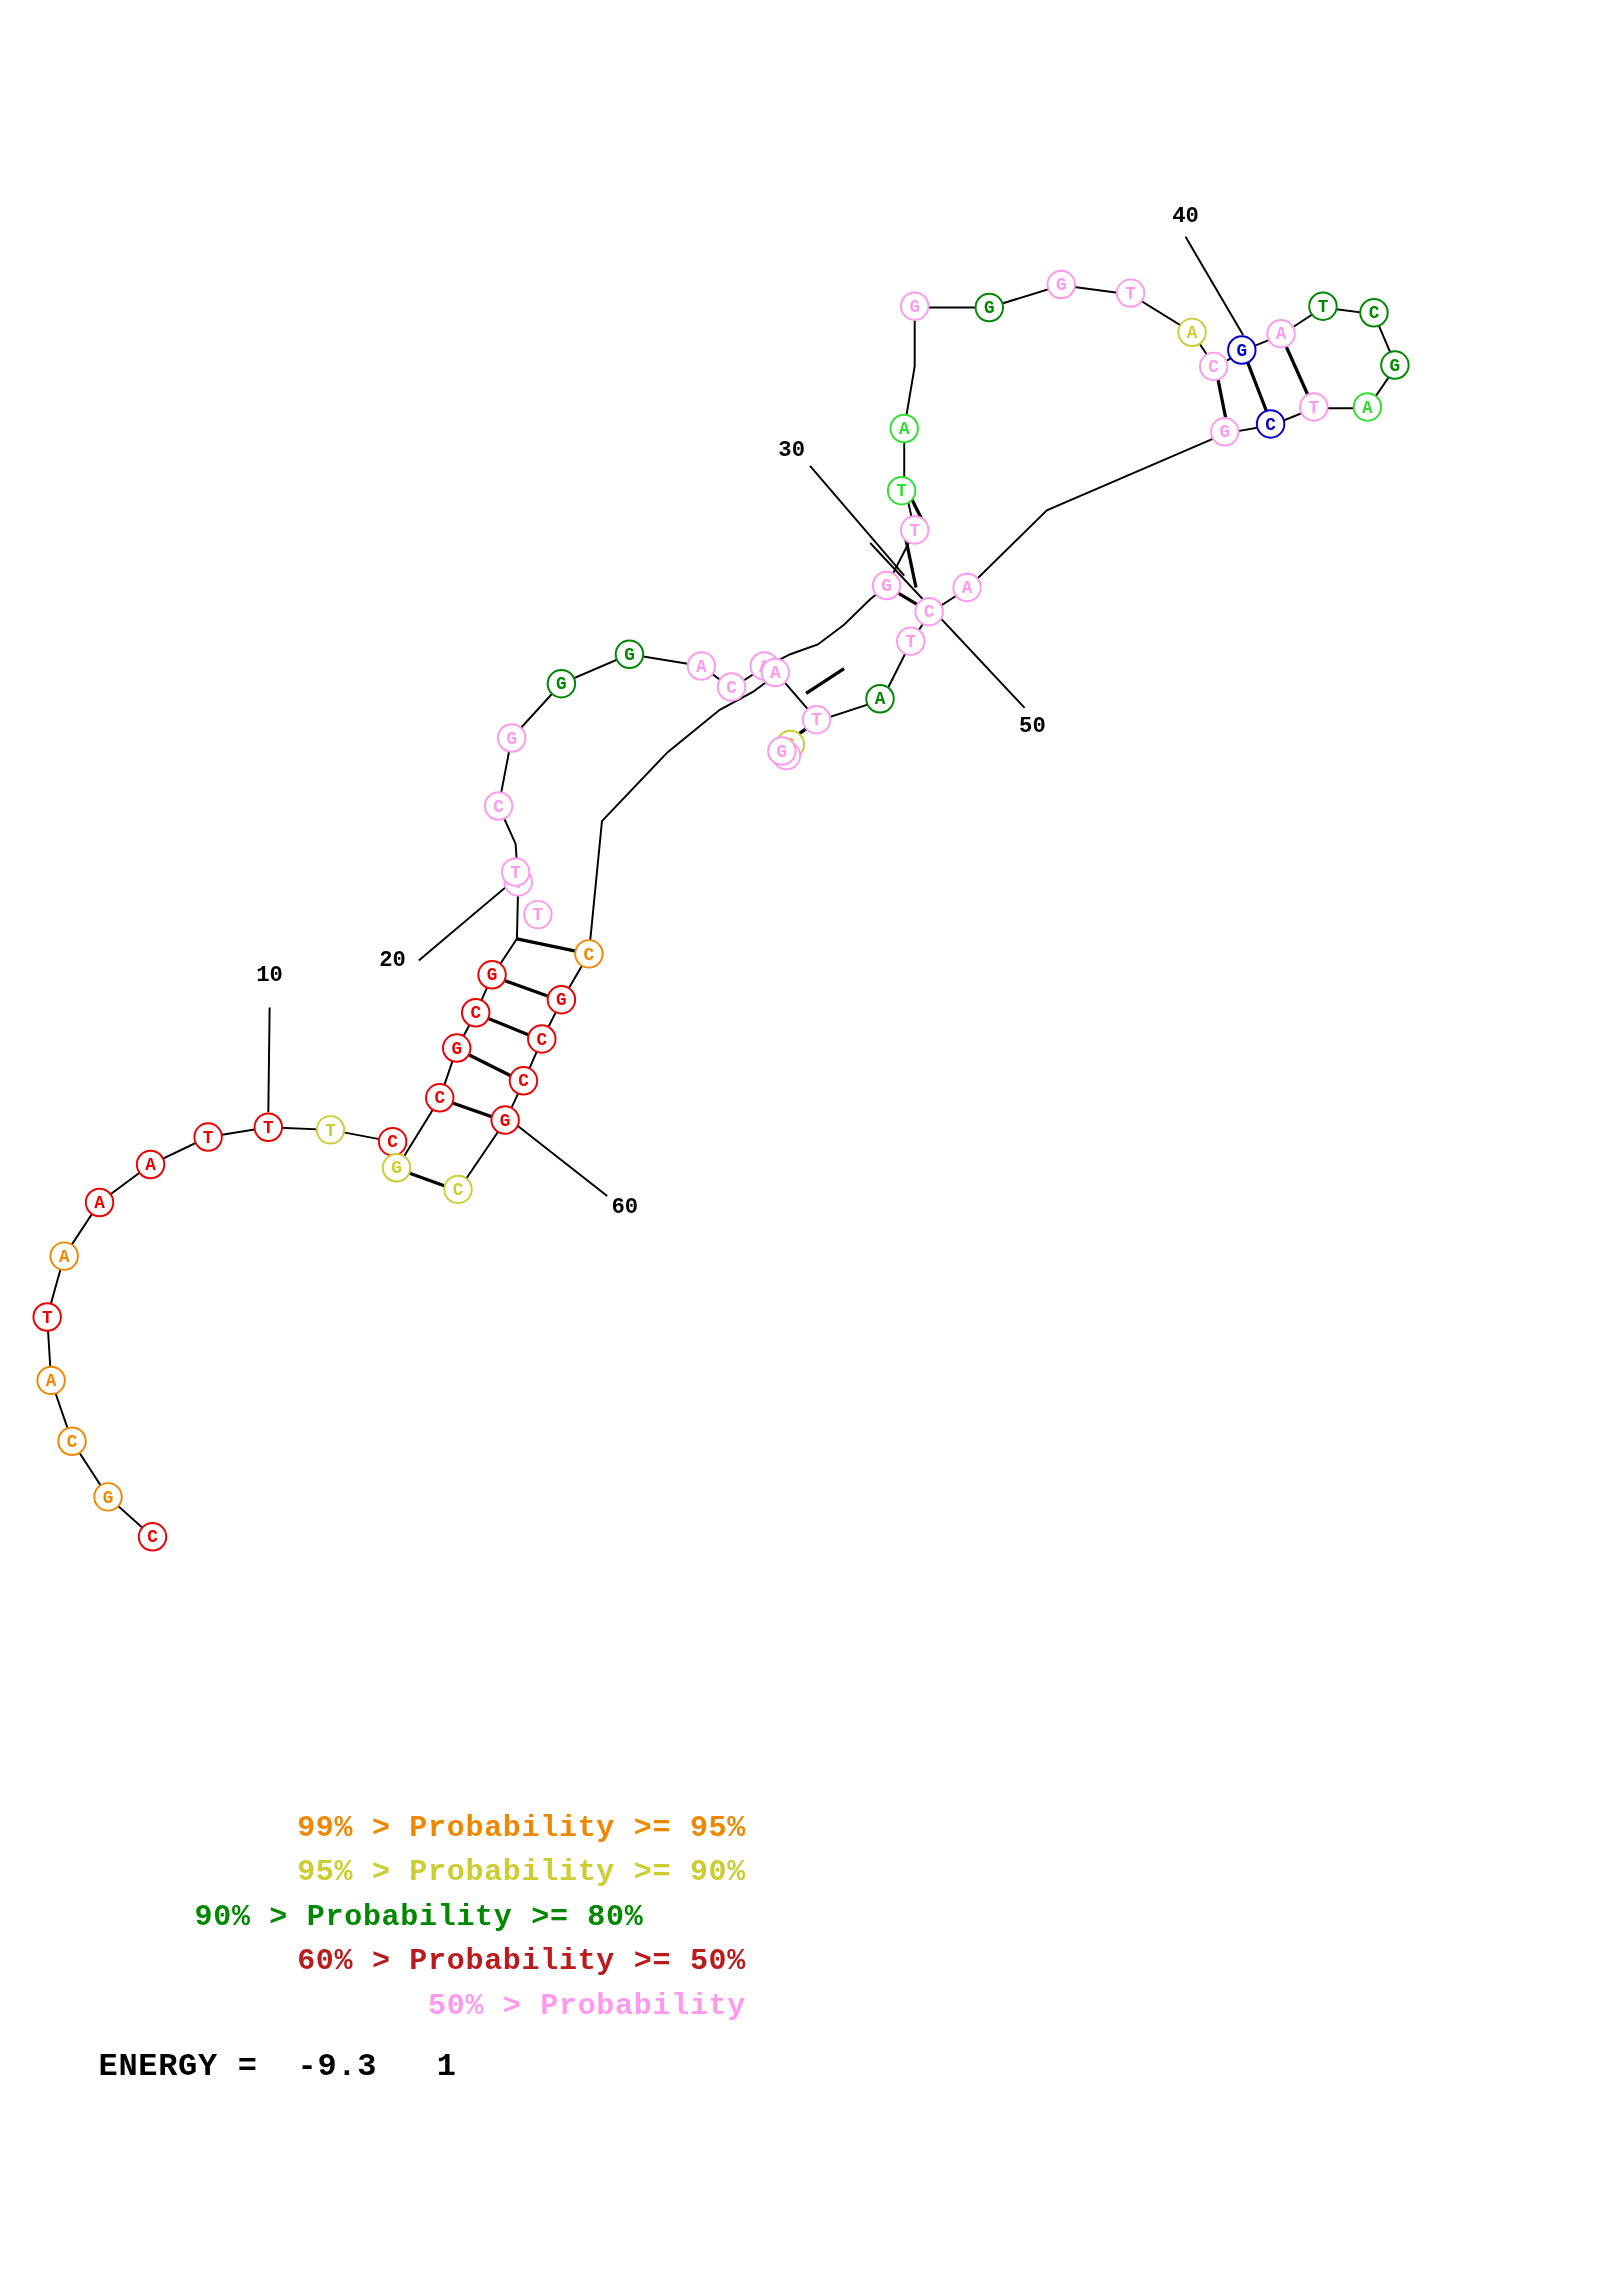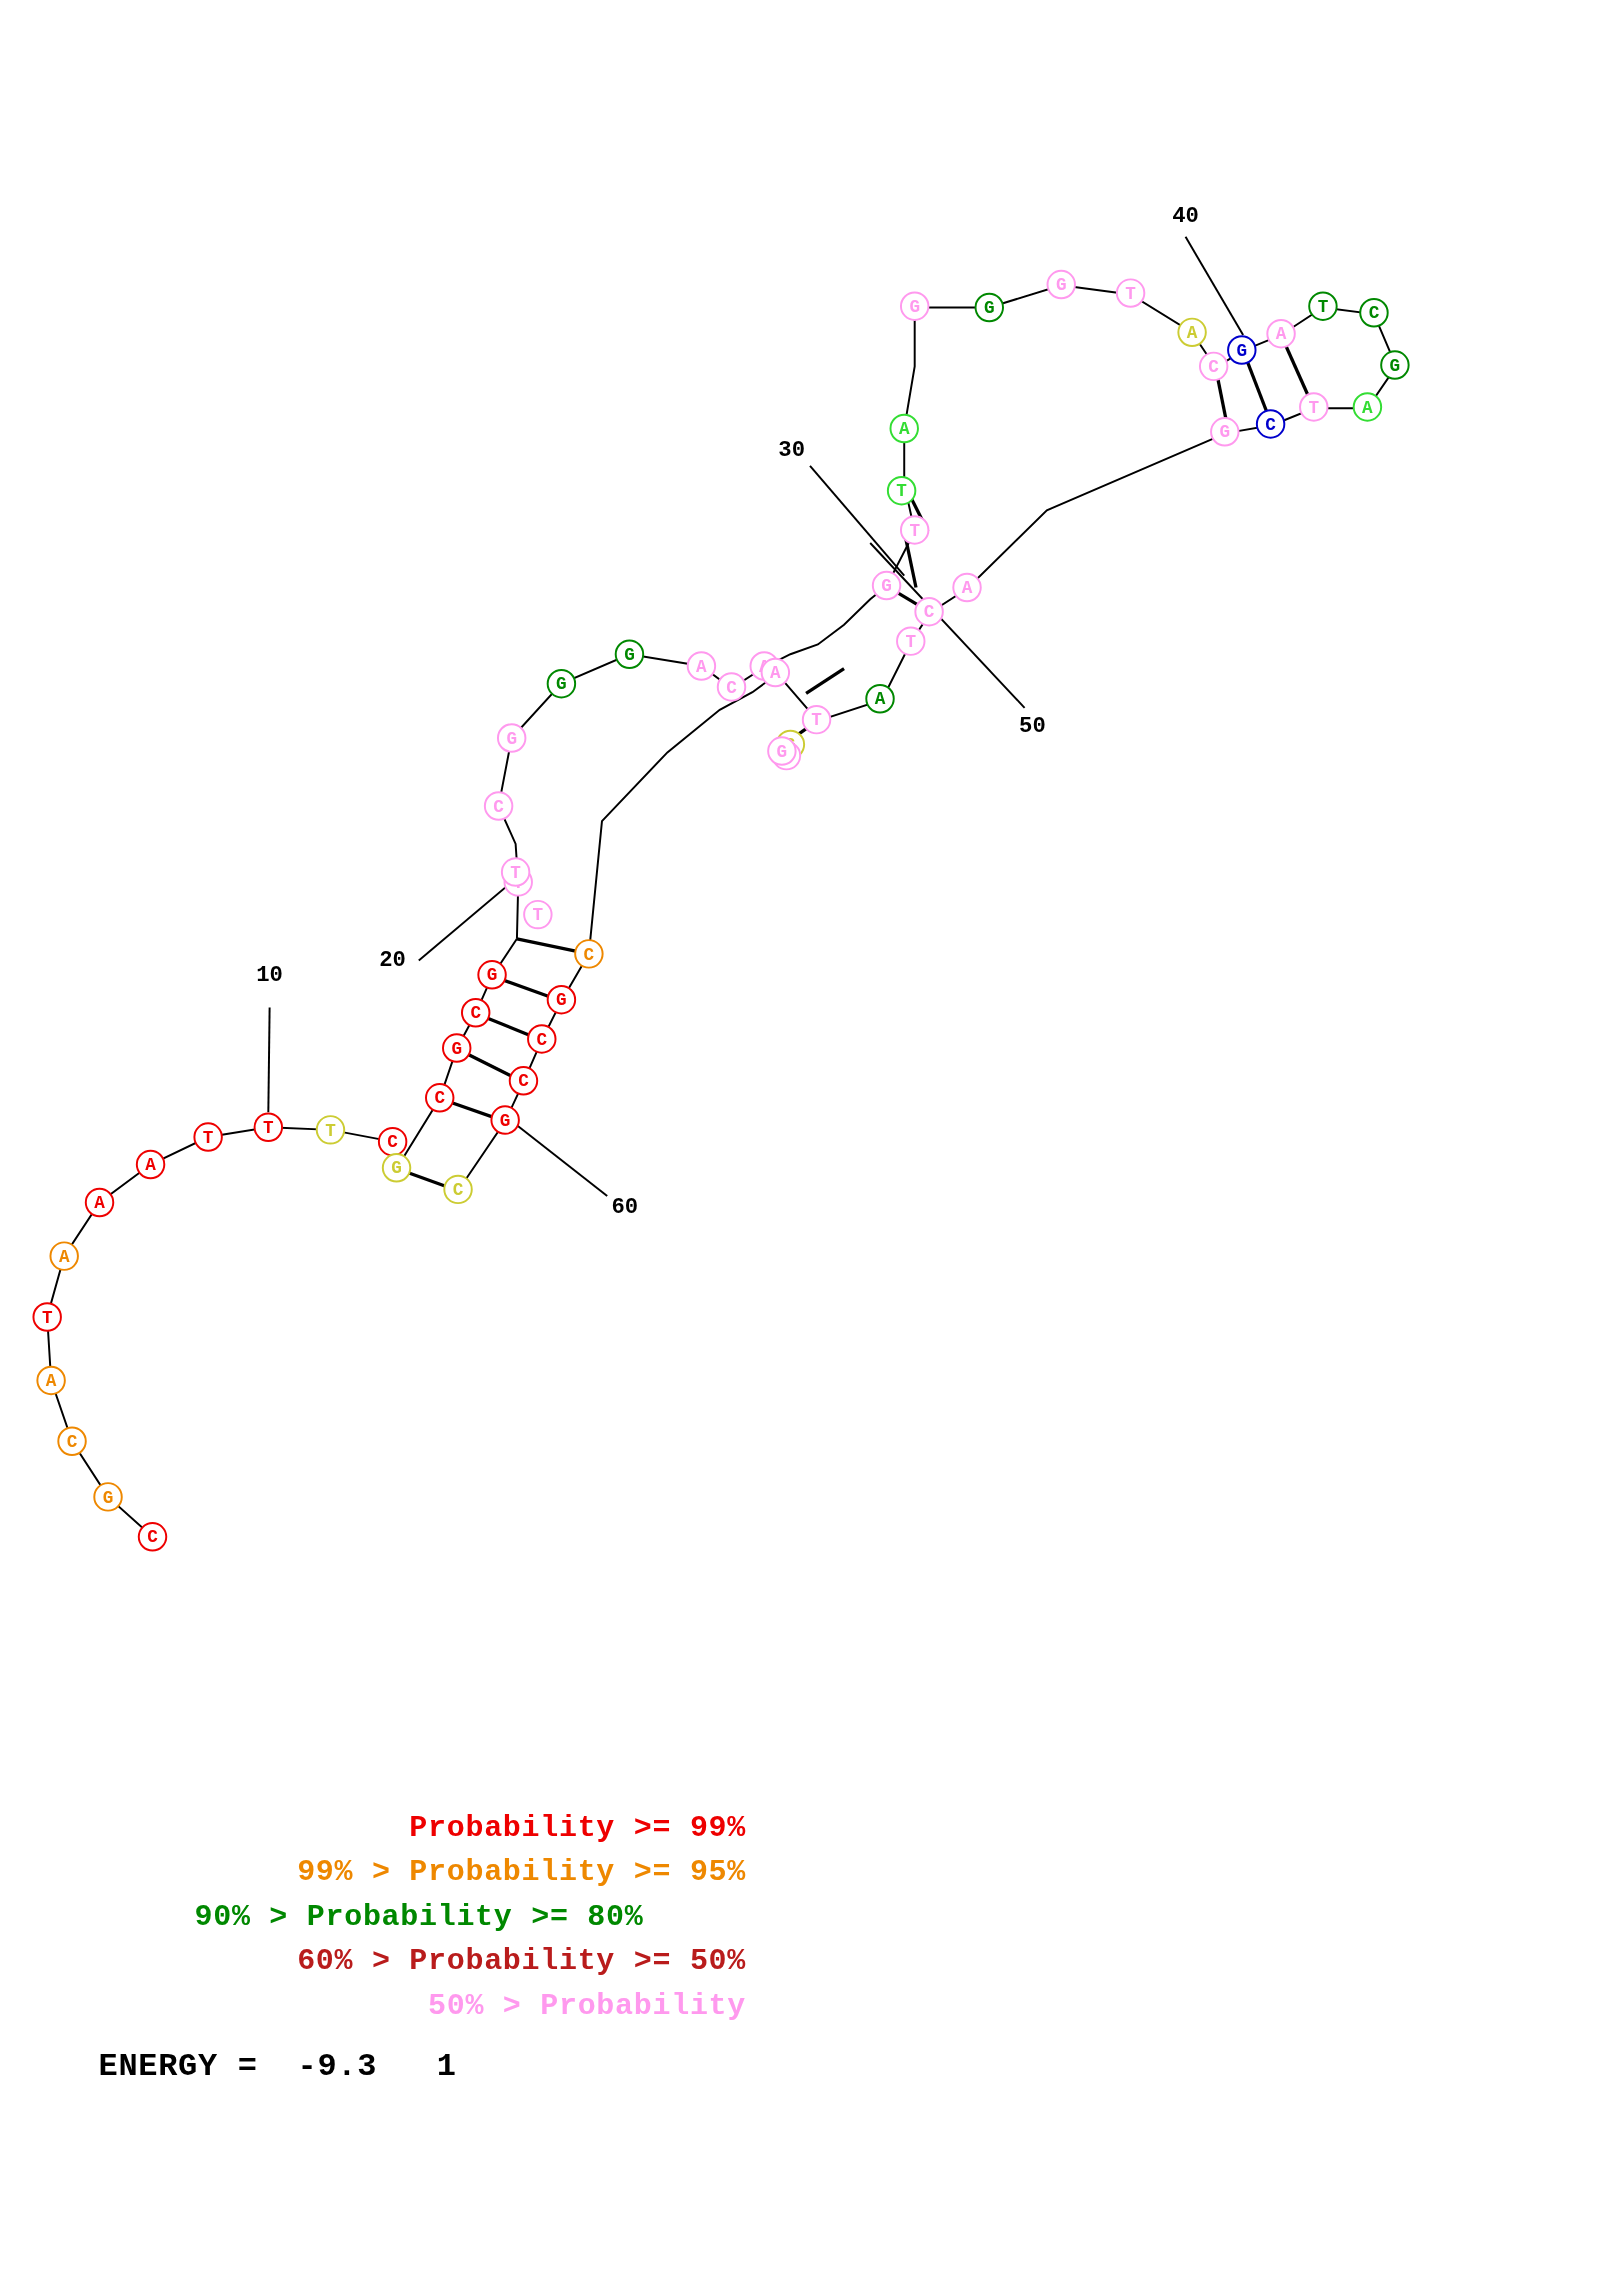--- a/index.html
+++ b/index.html
@@ -368,20 +368,20 @@
         <text x="600" y="1468" class="pos-label">20</text>
         <text x="1210" y="688" class="pos-label">30</text>
         <text x="1812" y="330" class="pos-label">40</text>
         <text x="1578" y="1110" class="pos-label">50</text>
         <text x="955" y="1845" class="pos-label">60</text>
       </g>
 </svg>
 </div>
 
 <div id="legend-block">
-    <div class="legend-row" style="color: rgb(238, 0, 0);">Probability &gt;= 99%</div>
     <div class="legend-row" style="color: rgb(238, 136, 0);">99% &gt; Probability &gt;= 95%</div>
+    <div class="legend-row" style="color: rgb(204, 204, 51);">95% &gt; Probability &gt;= 90%</div>
     <div class="legend-row" style="color: rgb(0, 136, 0); text-align: center;">90% &gt; Probability &gt;= 80%</div>
     <div class="legend-row" style="color: #b91c1c;">60% &gt; Probability &gt;= 50%</div>
     <div class="legend-row" style="color: rgb(255, 153, 238);">50% &gt; Probability</div>
     <div class="energy-row">ENERGY =  -9.3   1</div>
   </div>
 
 
 </body></html>

